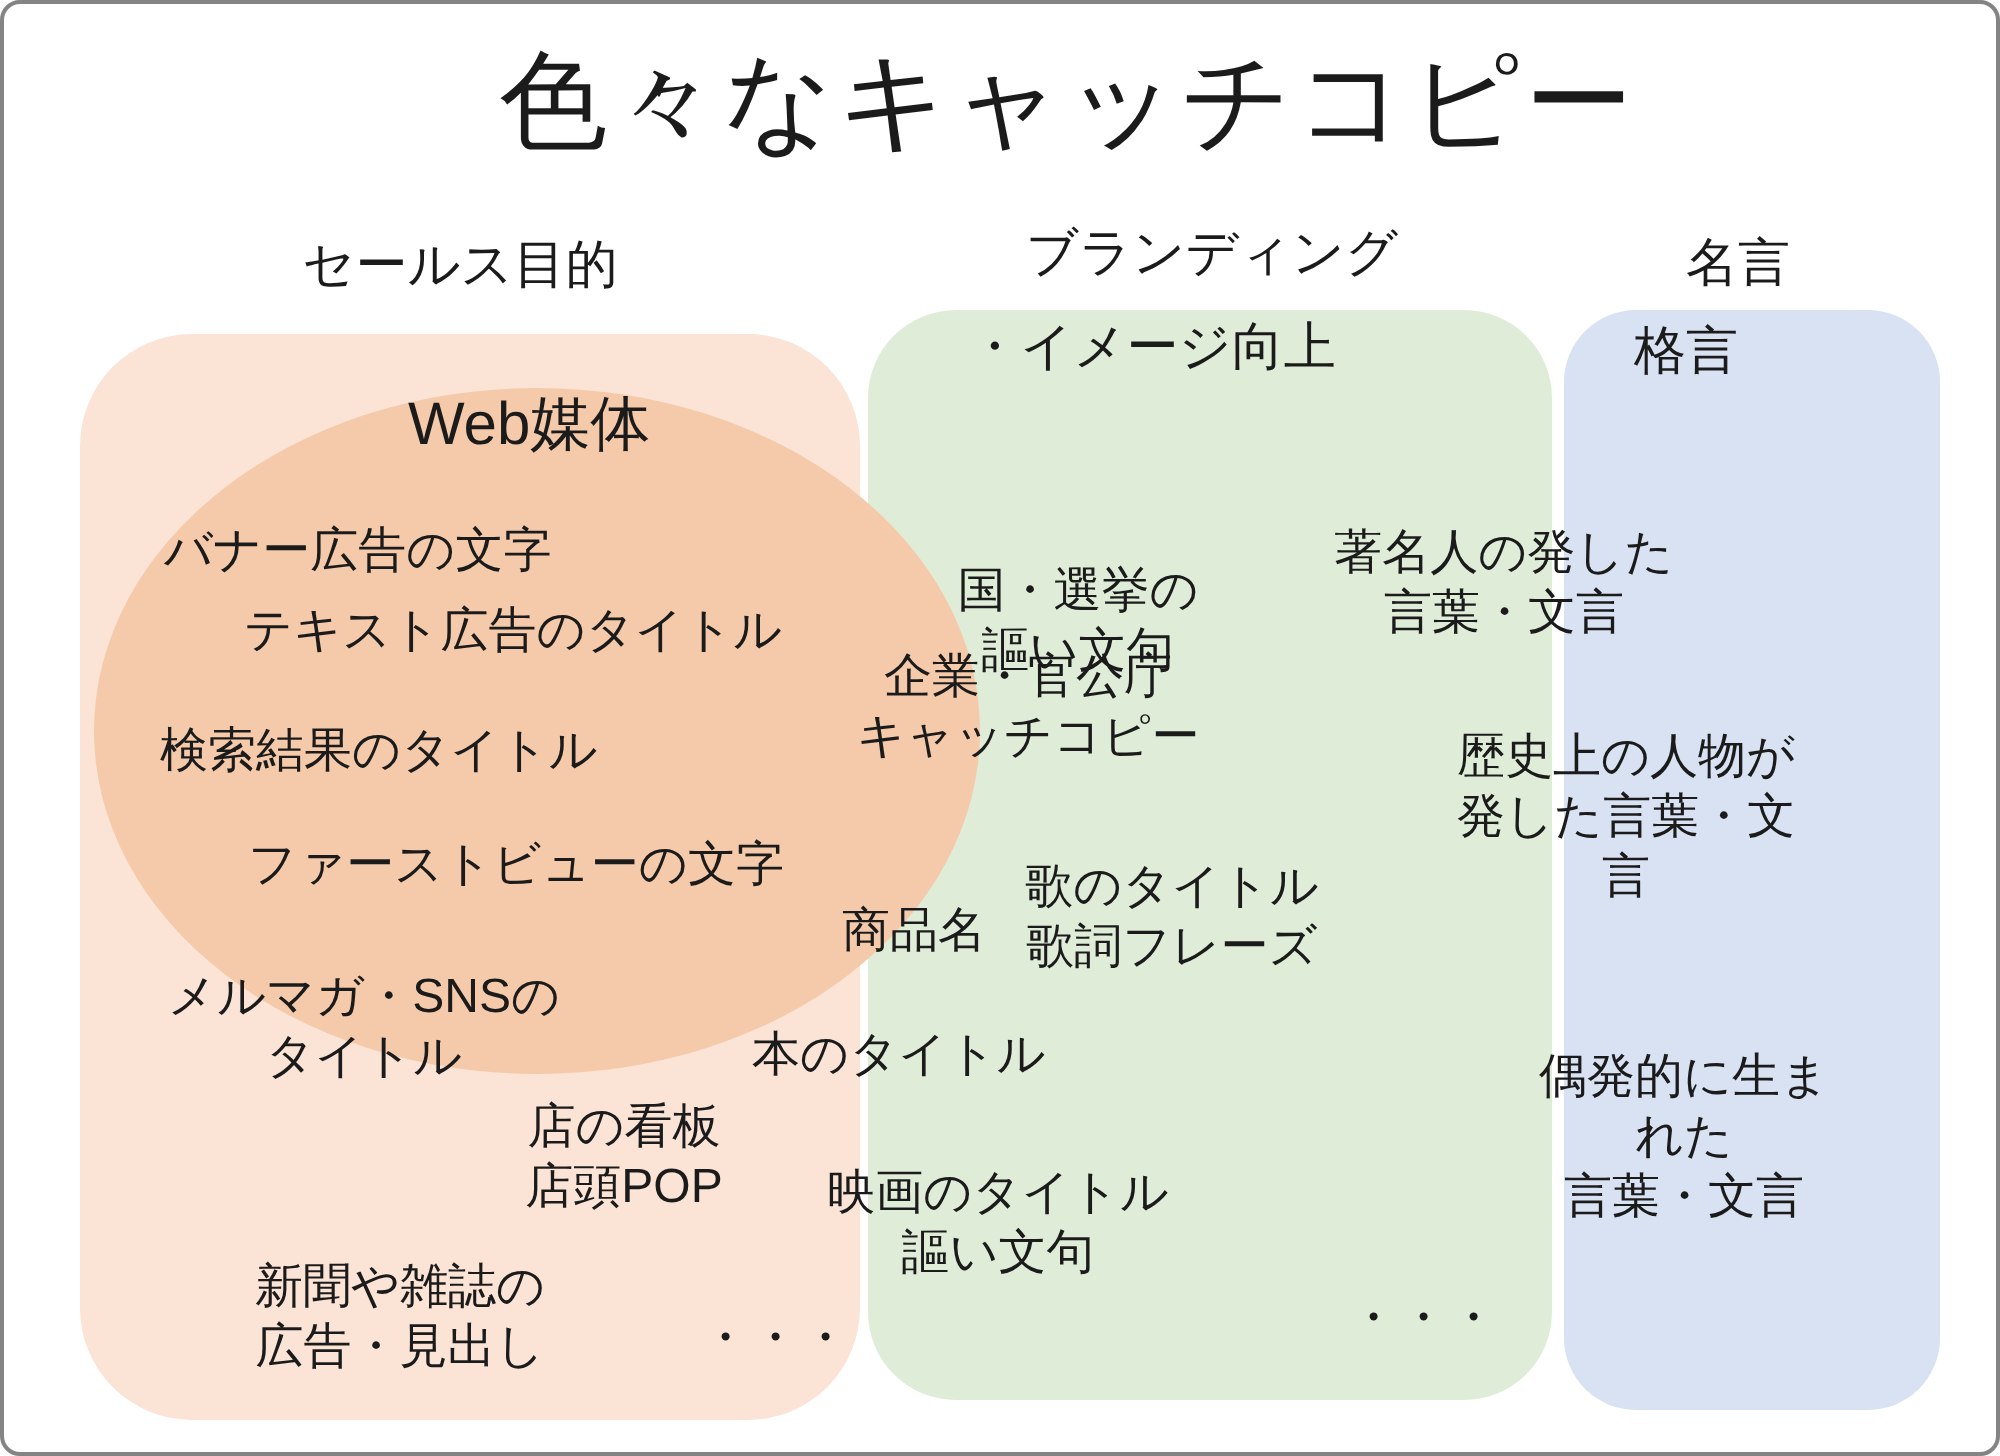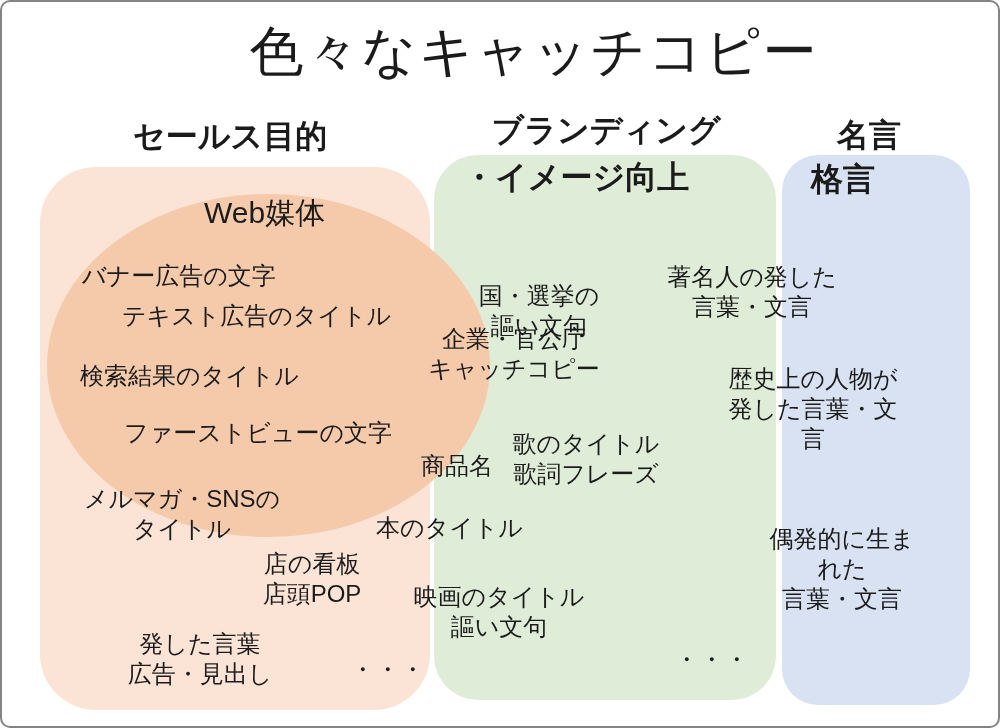--- a/index.html
+++ b/index.html
@@ -29,21 +29,21 @@
   }
   .ellipse-web{
     left:45px;top:192px;width:443px;height:343px;
     background:#f5caaa;border-radius:50%;
   }
   .txt{position:absolute;white-space:pre-line;line-height:1.25;}
   .main-title{
     top:16px;left:532px;transform:translateX(-50%);
     font-size:54px;letter-spacing:2px;font-weight:500;white-space:nowrap;
   }
-  .heading{font-size:32px;white-space:nowrap;font-weight:bold;}
+  .heading{font-size:26px;white-space:nowrap;}
   .sub-heading{font-size:30px;white-space:nowrap;}
   .item{font-size:24px;}
   .center{transform:translateX(-50%);text-align:center;}
   .dots{font-size:25px;white-space:nowrap;}
 </style>
 </head>
 <body>
 
 <div class="page">
 
@@ -63,21 +63,21 @@
   <div class="txt sub-heading" style="left:202px;top:192px;">Web媒体</div>
   <div class="txt item" style="left:80px;top:242px;margin-top:17px;">バナー広告の文字</div>
   <div class="txt item" style="left:120px;top:299px;">テキスト広告のタイトル</div>
   <div class="txt item" style="left:78px;top:359px;">検索結果のタイトル</div>
   <div class="txt item" style="left:122px;top:416px;">ファーストビューの文字</div>
 
   <div class="txt item center" style="left:180px;top:482px;">メルマガ・SNSの
 タイトル</div>
   <div class="txt item center" style="left:310px;top:547px;">店の看板
 店頭POP</div>
-  <div class="txt item center" style="left:198px;top:627px;">発した言葉
+  <div class="txt item center" style="left:198px;top:627px;">新聞や雑誌の
 広告・見出し</div>
   <div class="txt dots" style="left:348px;top:652px;">・・・</div>
 
   <div class="txt item center" style="left:537px;top:235px;margin-top:44px;">国・選挙の
 謳い文句</div>
   <div class="txt item center" style="left:512px;top:322px;">企業・官公庁
 キャッチコピー</div>
   <div class="txt item" style="left:419px;top:449px;">商品名</div>
   <div class="txt item center" style="left:584px;top:427px;">歌のタイトル
 歌詞フレーズ</div>

